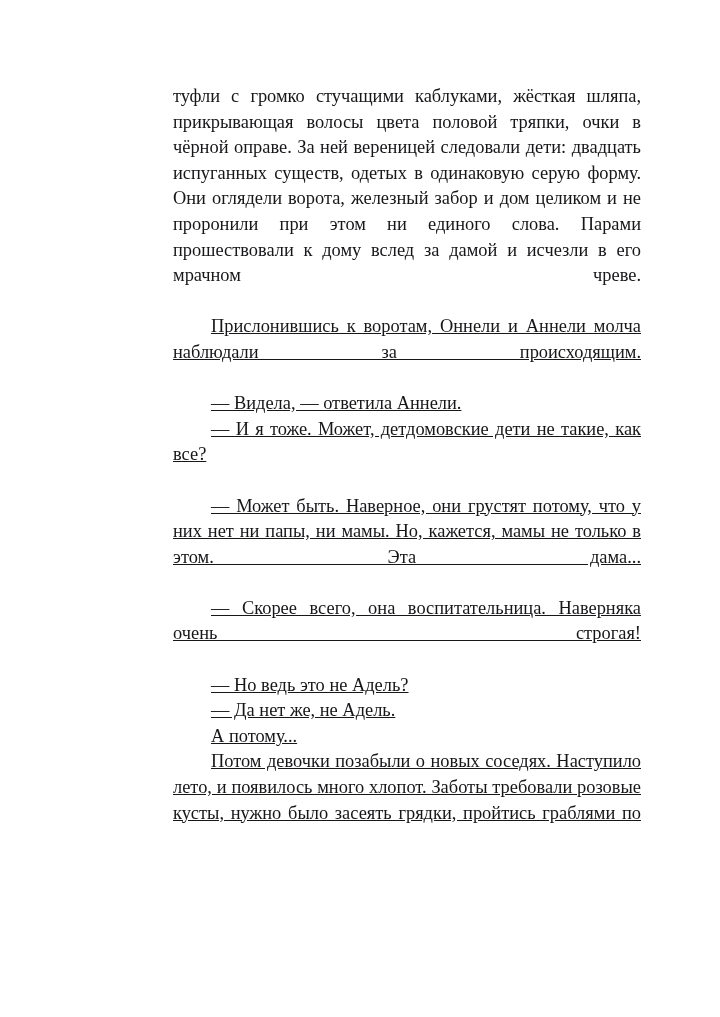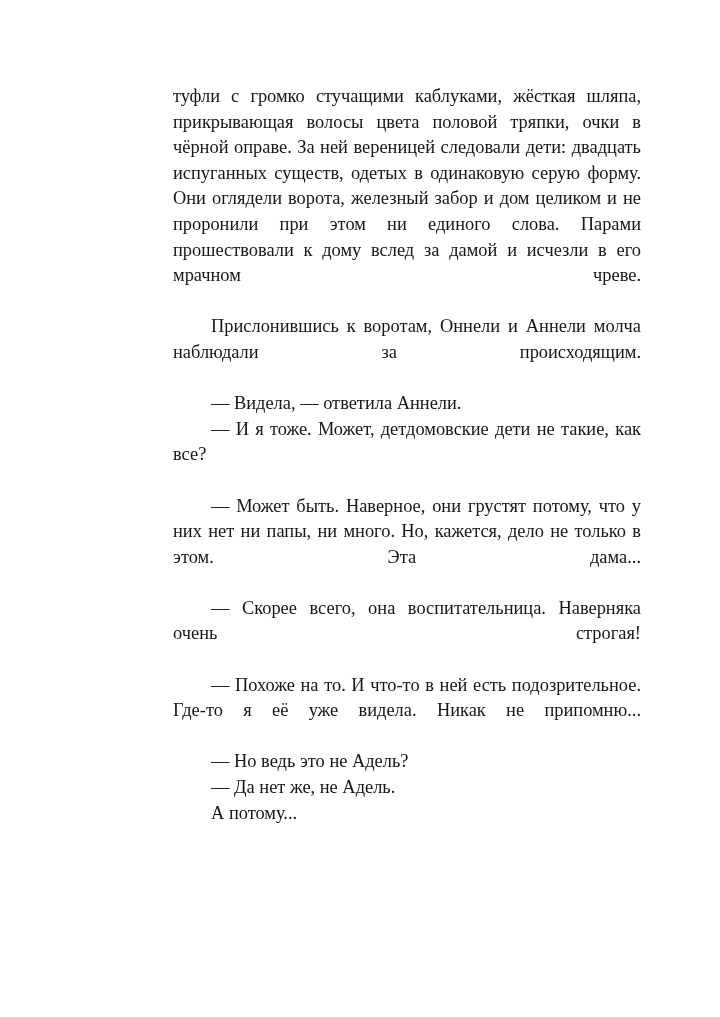--- a/index.html
+++ b/index.html
@@ -34,20 +34,21 @@
     -webkit-font-smoothing: antialiased;
   }
   .para {
     margin: 0;
     text-align: justify;
     text-indent: 0;
   }
   
   .para.indent {
     text-indent: 38px;
+    text-decoration: underline;
   }
   
   .para.cont {
     text-indent: 0;
   }
   
   .para::after {
     content: "";
     display: inline-block;
     width: 100%;
@@ -71,23 +72,22 @@
 <body>
 
 <div class="page">
 
   <div class="text-block">
 
     <p class="para cont">туфли с громко стучащими каблуками, жёсткая шляпа, прикрывающая волосы цвета половой тряпки, очки в чёрной оправе. За ней вереницей следовали дети: двадцать испуганных существ, одетых в одинаковую серую форму. Они оглядели ворота, железный забор и дом целиком и не проронили при этом ни единого слова. Парами прошествовали к дому вслед за дамой и исчезли в его мрачном чреве.</p>
     <p class="para indent">Прислонившись к воротам, Оннели и Аннели молча наблюдали за происходящим.</p>
     <p class="para indent nostretch">— Видела, — ответила Аннели.</p>
     <p class="para indent">— И я тоже. Может, детдомовские дети не такие, как все?</p>
-    <p class="para indent">— Может быть. Наверное, они грустят потому, что у них нет ни папы, ни много. Но, кажется, дело не только в этом. Эта дама...</p>
+    <p class="para indent">— Может быть. Наверное, они грустят потому, что у них нет ни папы, ни мамы. Но, кажется, мамы не только в этом. Эта дама...</p>
     <p class="para indent">— Скорее всего, она воспитательница. Наверняка очень строгая!</p>
-    <p class="para indent">— Похоже на то. И что-то в ней есть подозрительное. Где-то я её уже видела. Никак не припомню...</p>
     <p class="para indent nostretch">— Но ведь это не Адель?</p>
     <p class="para indent nostretch">— Да нет же, не Адель.</p>
     <p class="para indent nostretch">А потому...</p>
     <p class="para indent nostretch">Потом девочки позабыли о новых соседях. Наступило лето, и появилось много хлопот. Заботы требовали розовые кусты, нужно было засеять грядки, пройтись граблями по газонам и очистить от мусора берег</p>
 
   </div>
 
   <div class="folio">8</div>
 
 </div>

